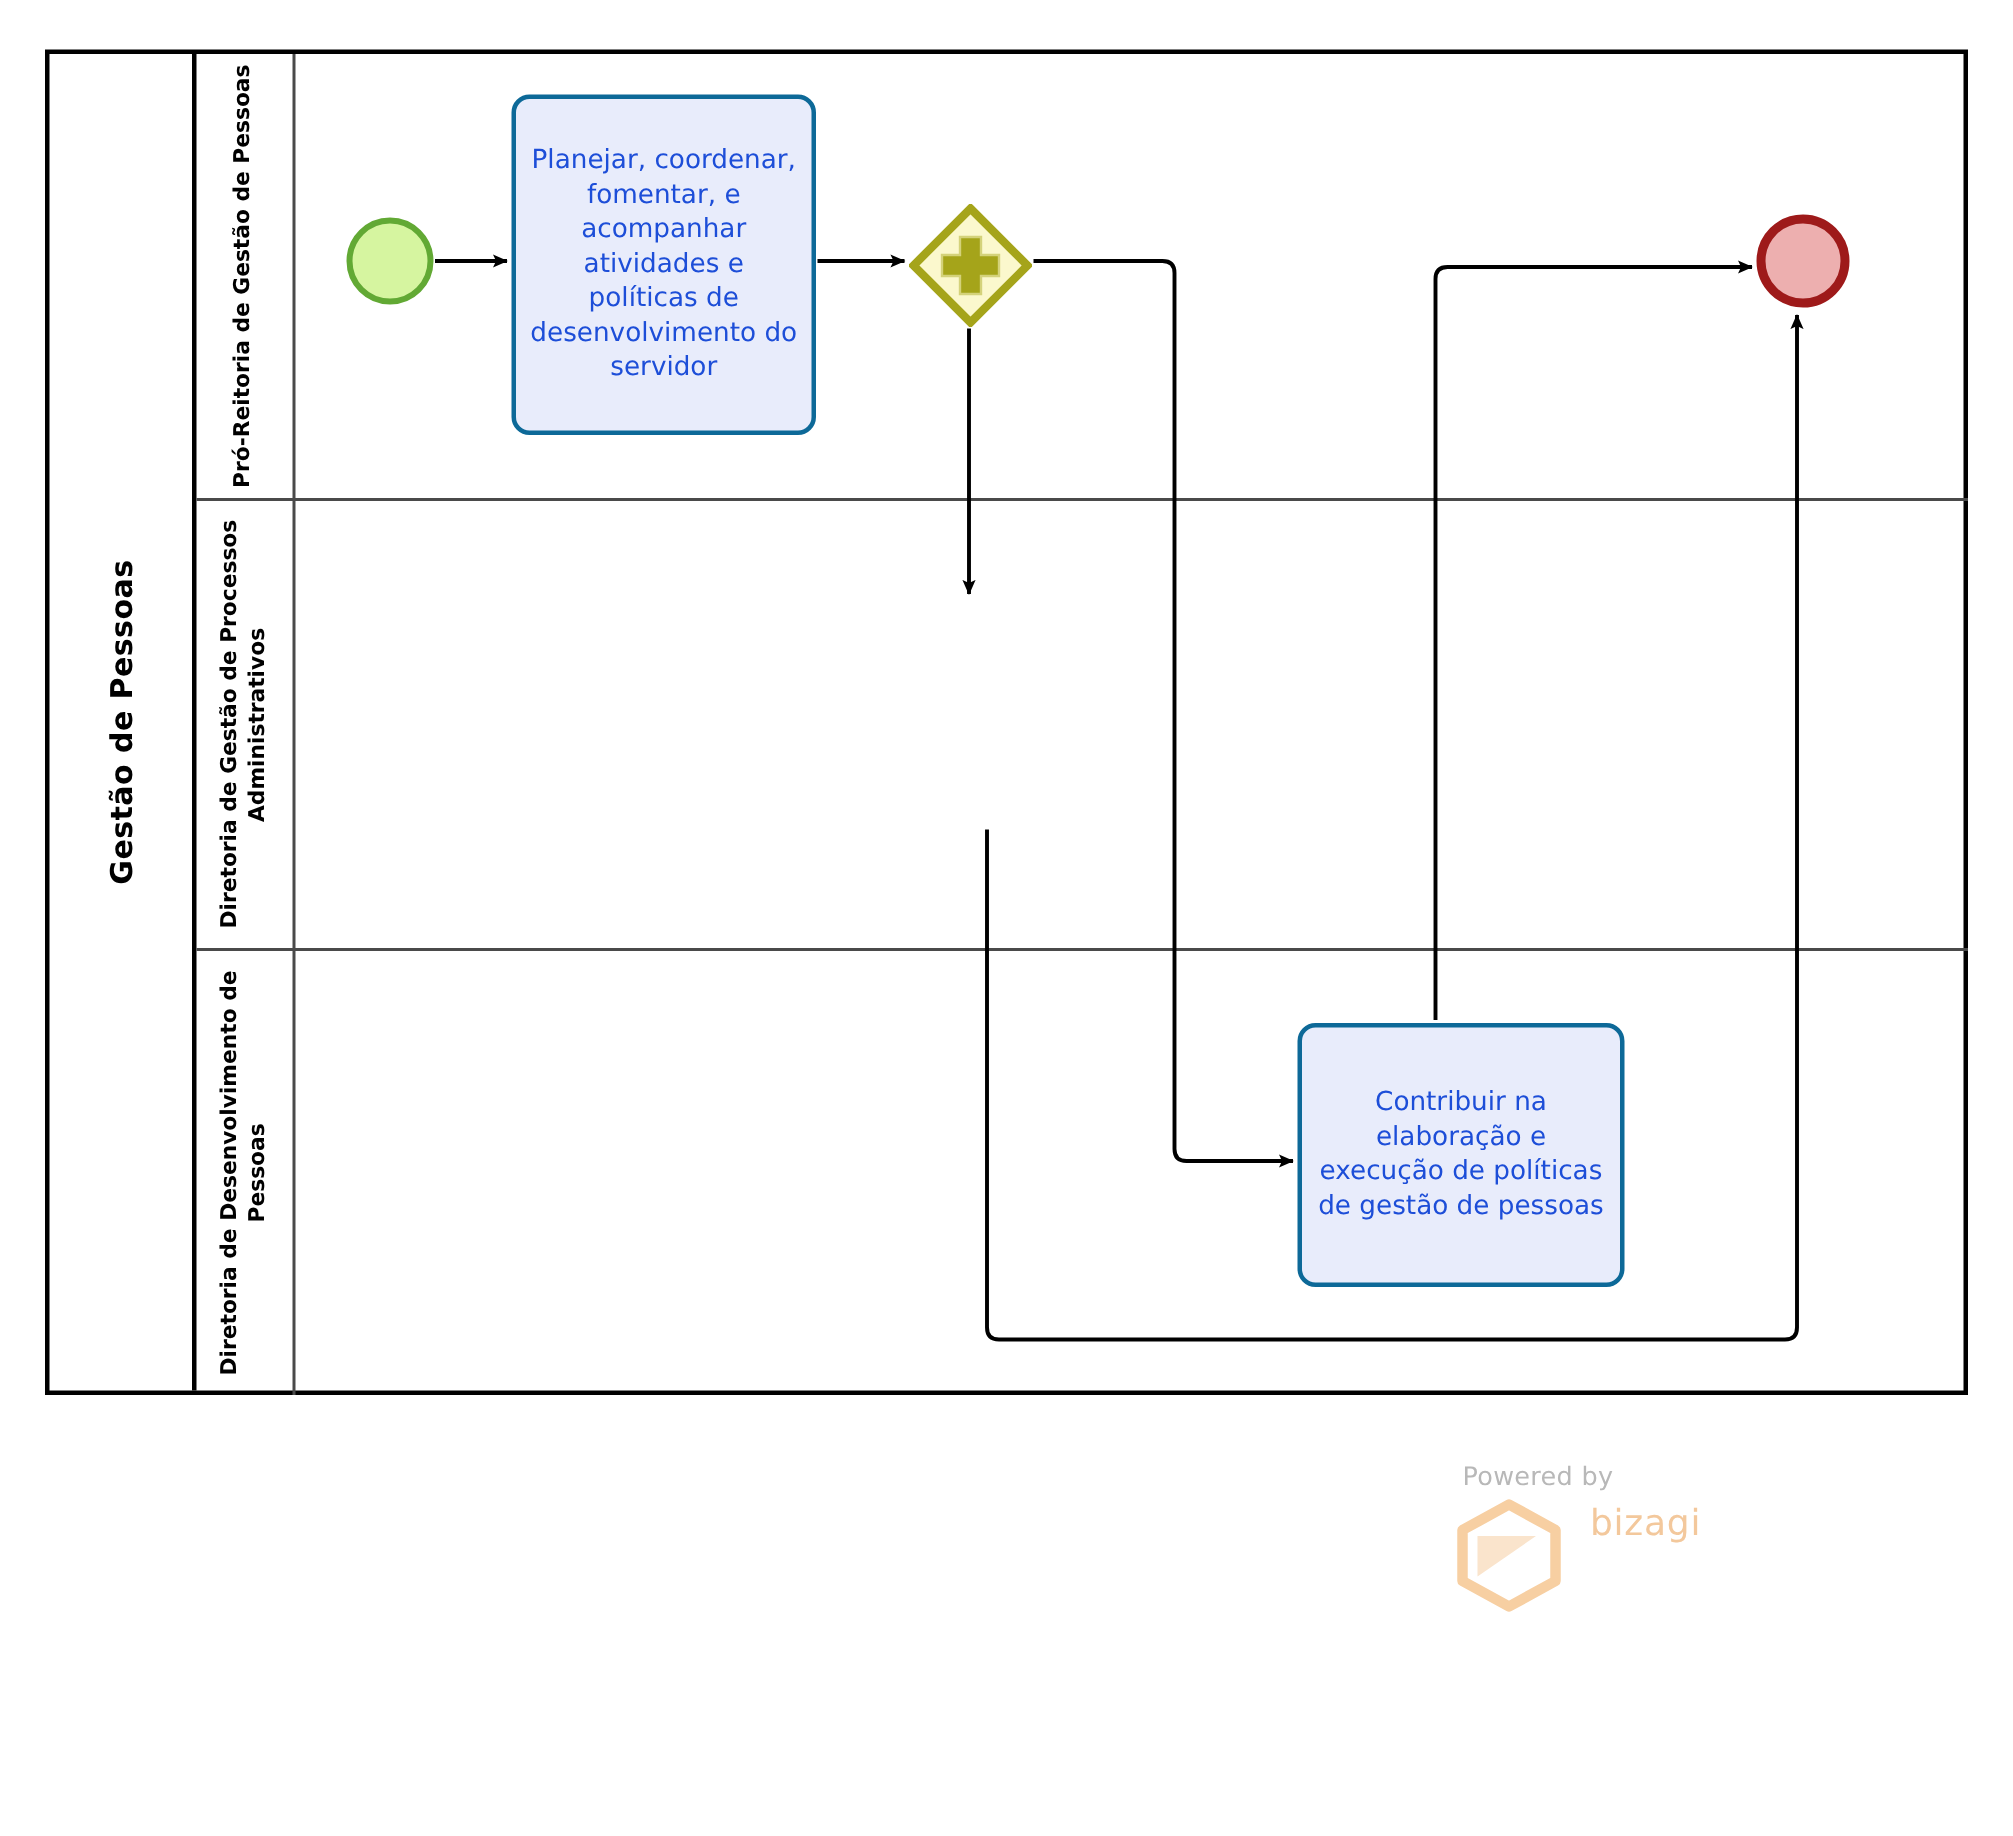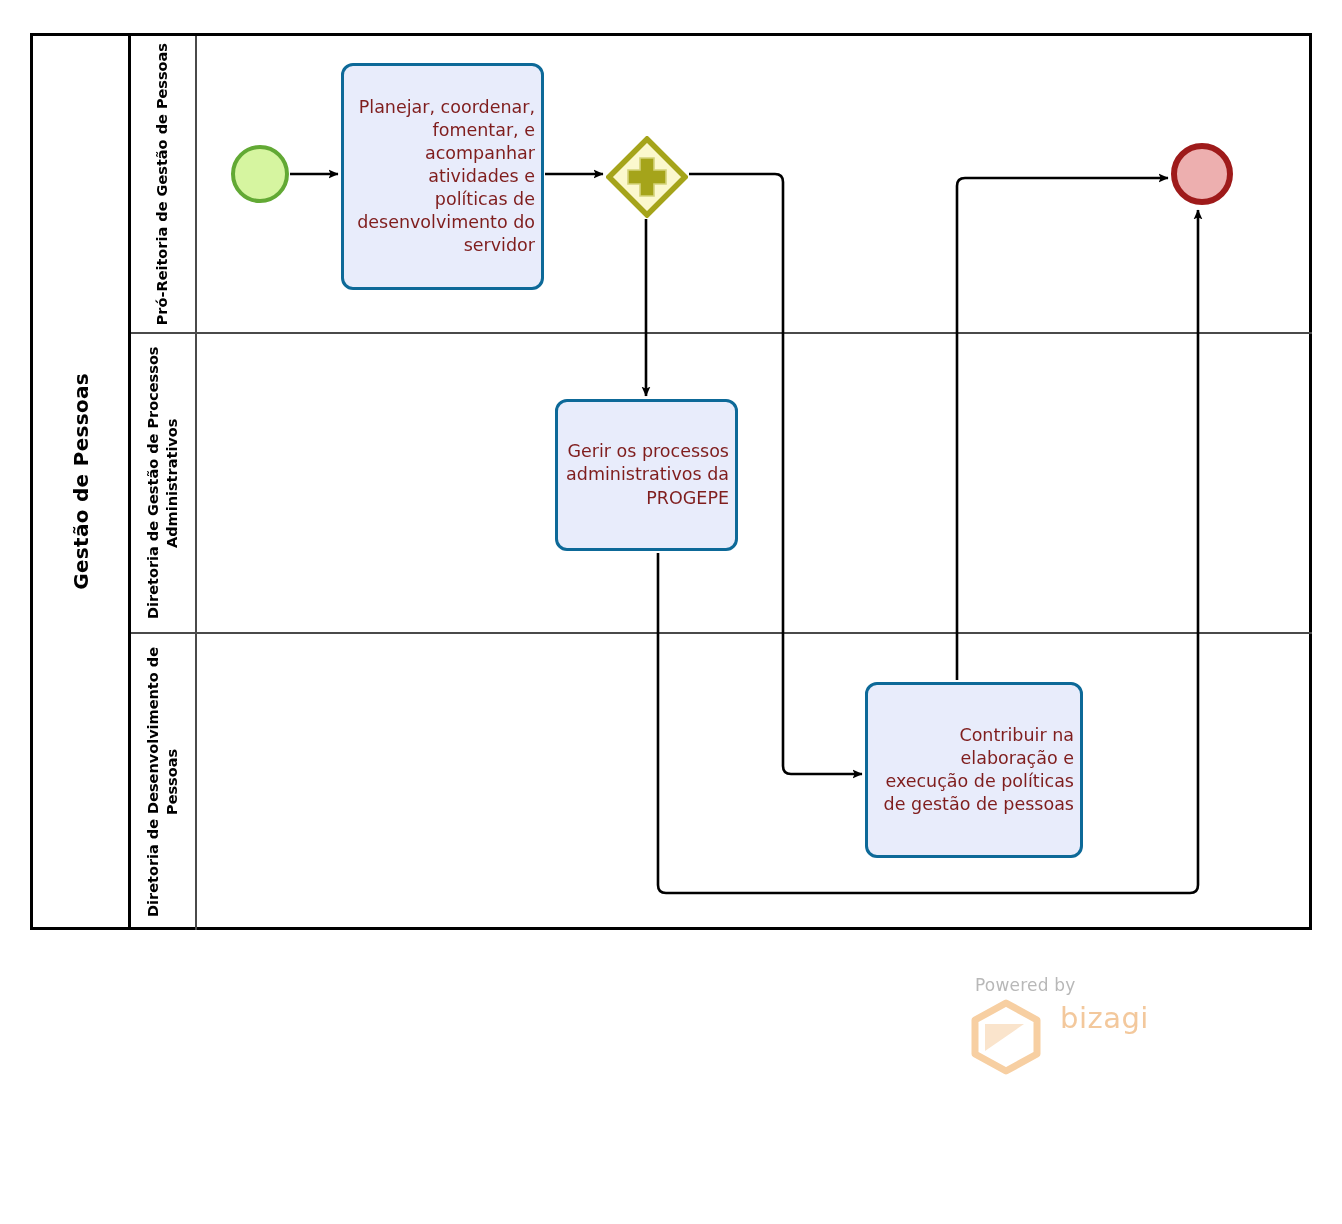--- a/index.html
+++ b/index.html
@@ -115,22 +115,22 @@
     border: 6px solid #9e1a1a;
   }
 
   .task {
     background: #e8ecfb;
     border: 3.5px solid #0d6998;
     border-radius: 12px;
     display: flex;
     align-items: center;
     justify-content: center;
-    text-align: right;
-    color: #7f1d1d;
+    text-align: center;
+    color: #1d4ed8;
     font-size: 17.5px;
     line-height: 1.32;
     padding: 4px 6px;
   }
   .task-1 { left: 341px; top: 63px;  width: 203px; height: 227px; }
   .task-2 { left: 555px; top: 399px; width: 183px; height: 152px; }
   .task-3 { left: 865px; top: 682px; width: 218px; height: 176px; }
 
   .gateway {
     left: 606px; top: 136px; width: 82px; height: 82px;
@@ -149,21 +149,21 @@
     position: absolute;
     left: 7px; top: 0px;
     font-size: 17px;
     color: #b8b8b8;
     letter-spacing: 0.2px;
   }
   .wm-logo { position: absolute; left: 0px; top: 24px; }
   .wm-bizagi {
     position: absolute;
     left: 92px; top: 26px;
-    font-size: 29px;
+    font-size: 24px;
     color: #f3c89c;
     letter-spacing: 0.5px;
   }
   .wm-modeler {
     position: absolute;
     left: 92px; top: 42px;
     font-size: 46px;
     color: #f7cfa2;
     letter-spacing: -0.5px;
   }
@@ -225,21 +225,20 @@
 
   <div class="node task task-1">Planejar, coordenar, fomentar, e acompanhar atividades e políticas de desenvolvimento do servidor</div>
 
   <div class="node gateway">
     <svg width="82" height="82" viewBox="0 0 82 82" xmlns="http://www.w3.org/2000/svg">
       <polygon points="41,3 79,41 41,79 3,41" fill="#fbf8cd" stroke="#a5a41a" stroke-width="5.5" stroke-linejoin="miter"></polygon>
       <path d="M34,22 L48,22 L48,34 L60,34 L60,48 L48,48 L48,60 L34,60 L34,48 L22,48 L22,34 L34,34 Z" fill="#a5a41a" stroke="#d4d27a" stroke-width="1.6"></path>
     </svg>
   </div>
 
-  <div class="node task task-2">Gerir os processos administrativos da PROGEPE</div>
 
   <div class="node task task-3">Contribuir na elaboração e execução de políticas de gestão de pessoas</div>
 
   <div class="node event end-event"></div>
 
   <div class="watermark">
     <div class="wm-powered">Powered by</div>
 
     <div class="wm-logo">
       <svg width="78" height="76" viewBox="0 0 78 76" xmlns="http://www.w3.org/2000/svg">

